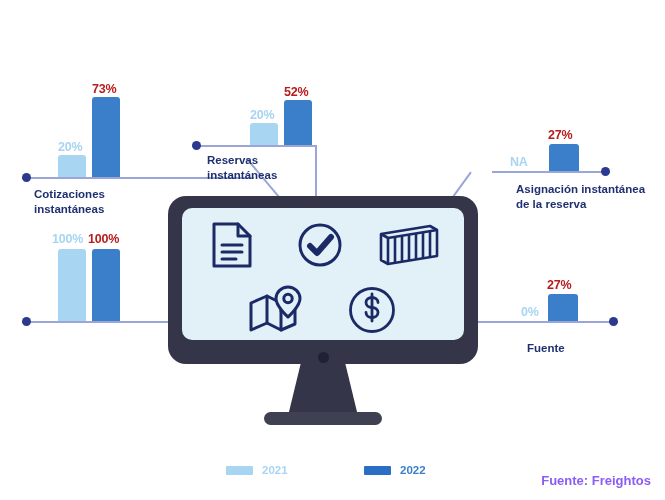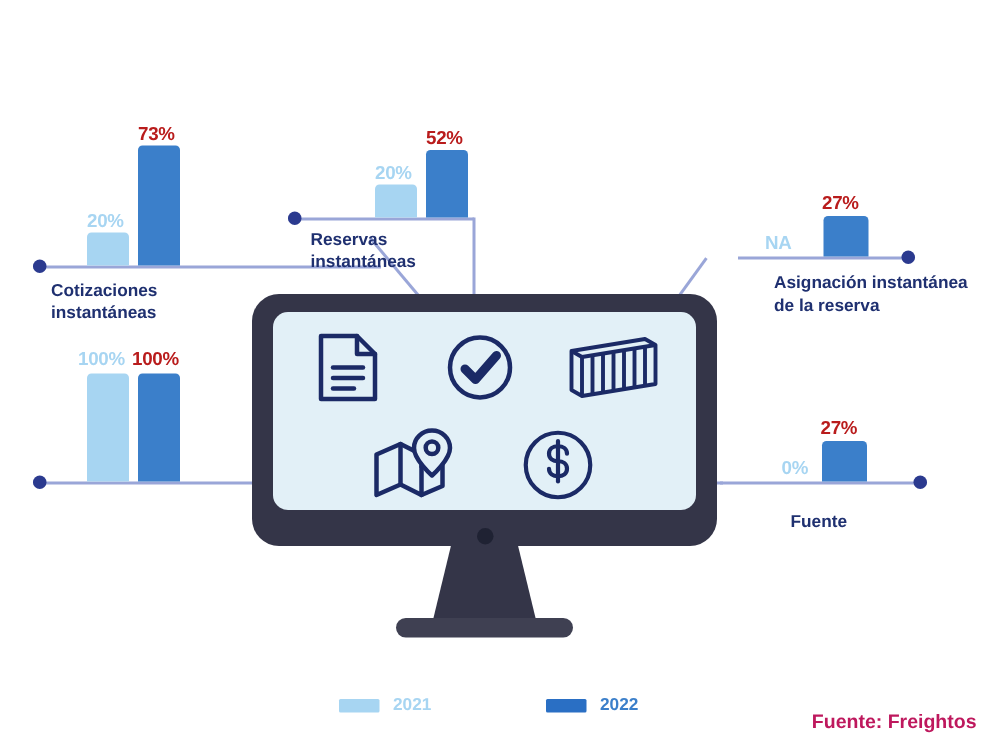--- a/index.html
+++ b/index.html
@@ -80,21 +80,21 @@
   .legend-item { position: absolute; display: flex; align-items: center; }
   .legend-swatch { width: 27px; height: 9px; border-radius: 1px; }
   .legend-text { margin-left: 9px; font-size: 11.5px; font-weight: 700; }
   .legend-2019 .legend-swatch { background: #a7d5f2; }
   .legend-2019 .legend-text { color: #a7d5f2; }
   .legend-2022 .legend-swatch { background: #2a6fc4; }
   .legend-2022 .legend-text { color: #3b7fca; }
 
   .source {
     position: absolute; right: 14px; bottom: 12px;
-    font-size: 13px; font-weight: 700; color: #be185d;
+    font-size: 13px; font-weight: 700; color: #8b5cf6;
   }
 </style>
 </head>
 <body>
 
 <div id="root">
 
 
   <div class="axis" style="left:22px; top:177px; width:232px;"></div>
   <div class="axis-dot" style="left:22px; top:173px;"></div>

